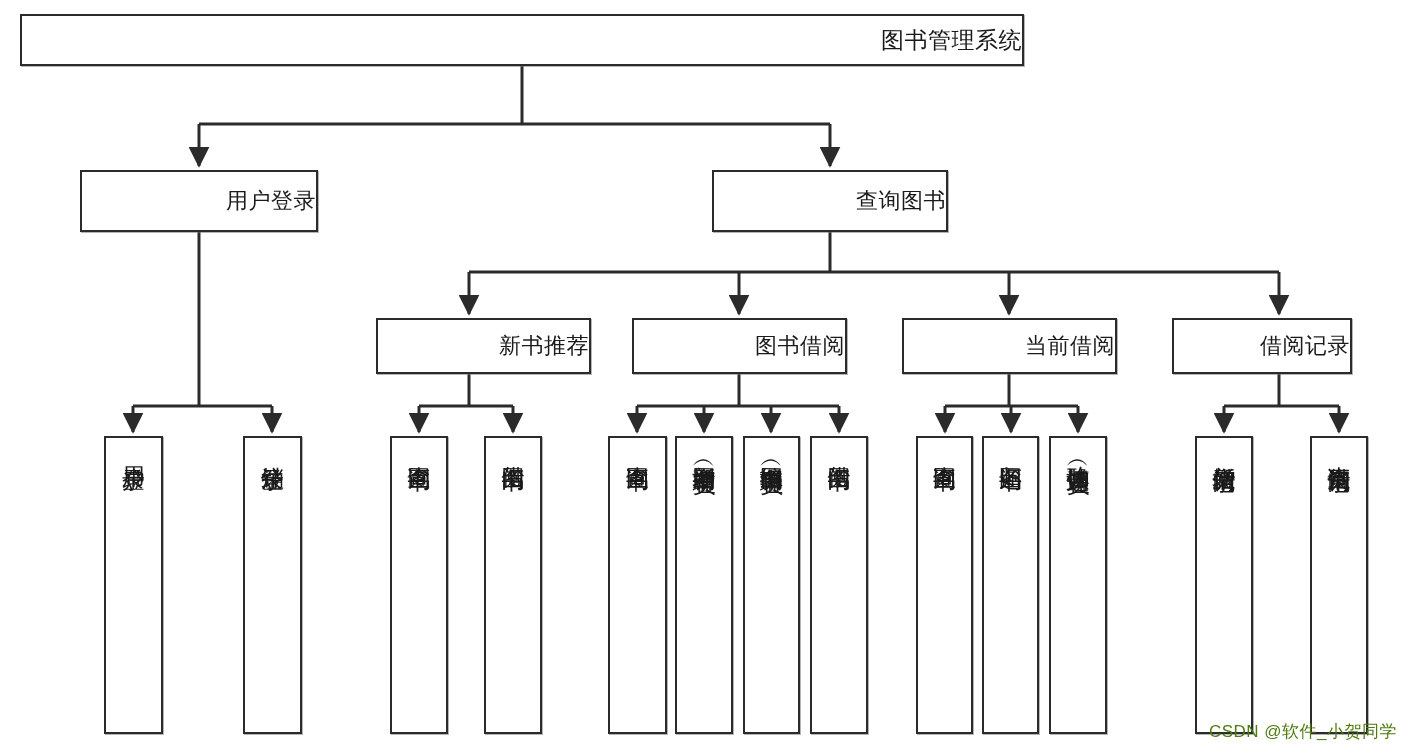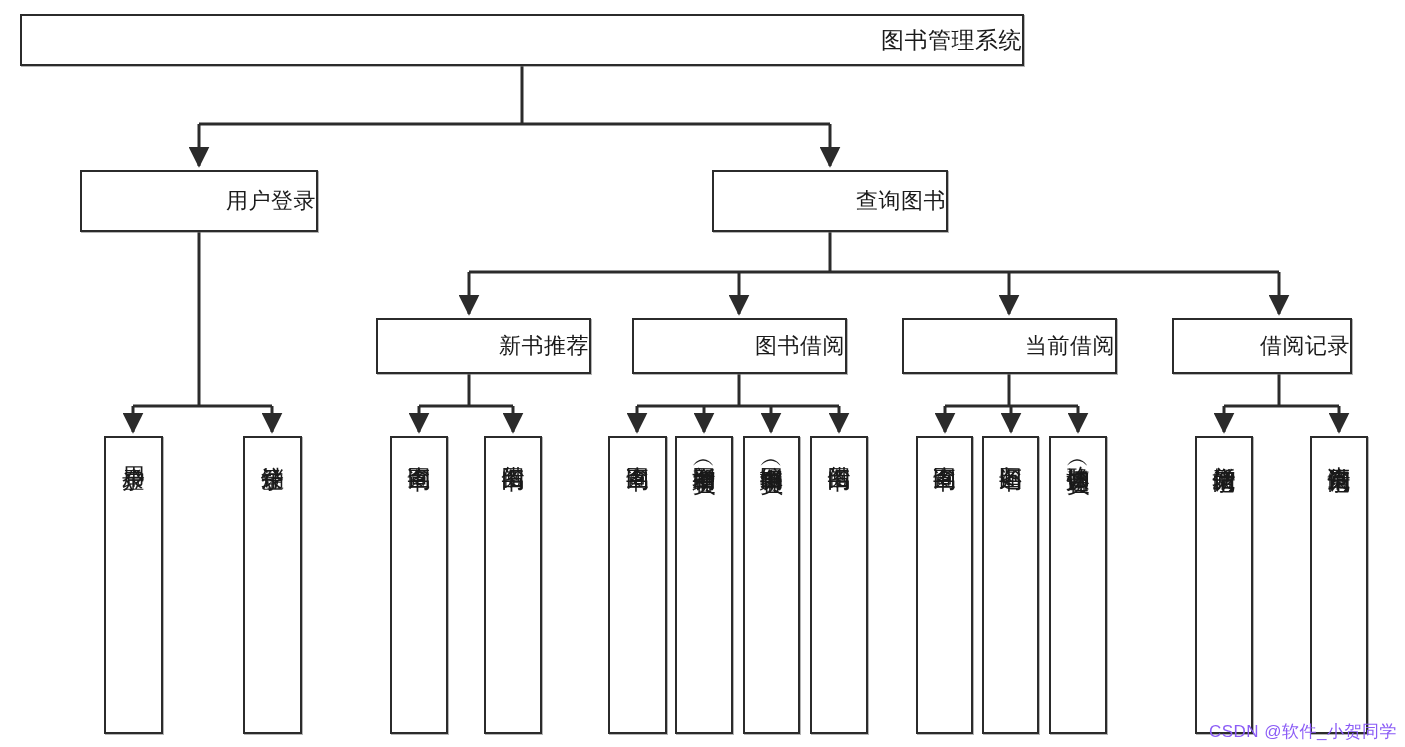--- a/index.html
+++ b/index.html
@@ -52,21 +52,21 @@
     line-height: 1.18;
     letter-spacing: 1px;
     white-space: nowrap;
   }
   .node.lvl1 { font-size: 23px; }
   .watermark {
     position: absolute;
     right: 8px;
     bottom: 4px;
     font-size: 17px;
-    color: #8b5cf6;
+    color: #4d7c0f;
     letter-spacing: 0.5px;
     user-select: none;
     white-space: nowrap;
   }
 </style>
 </head>
 <body>
 
 <div id="canvas">
 

